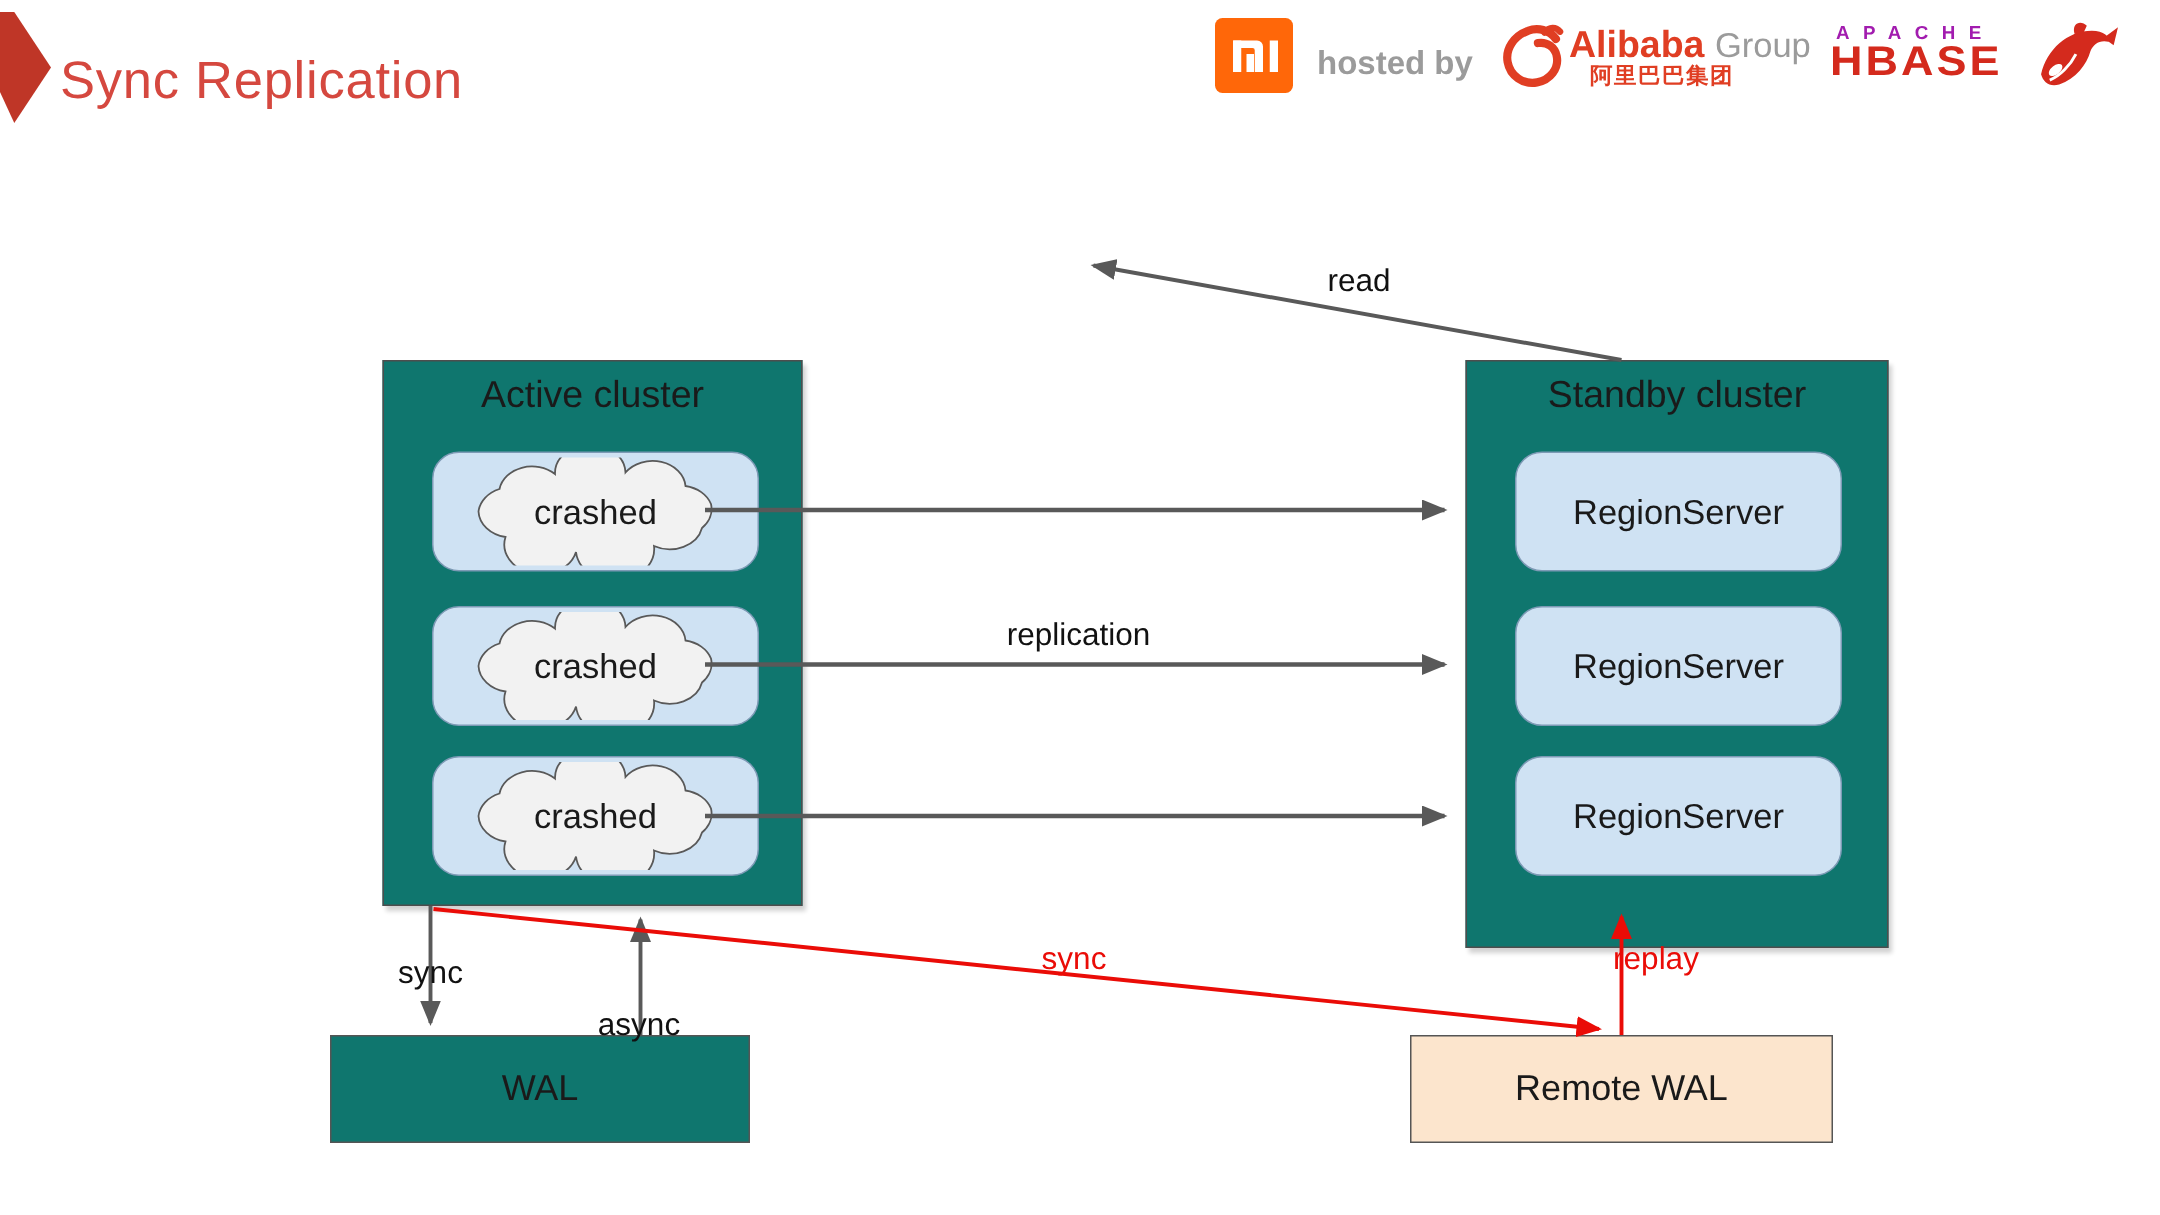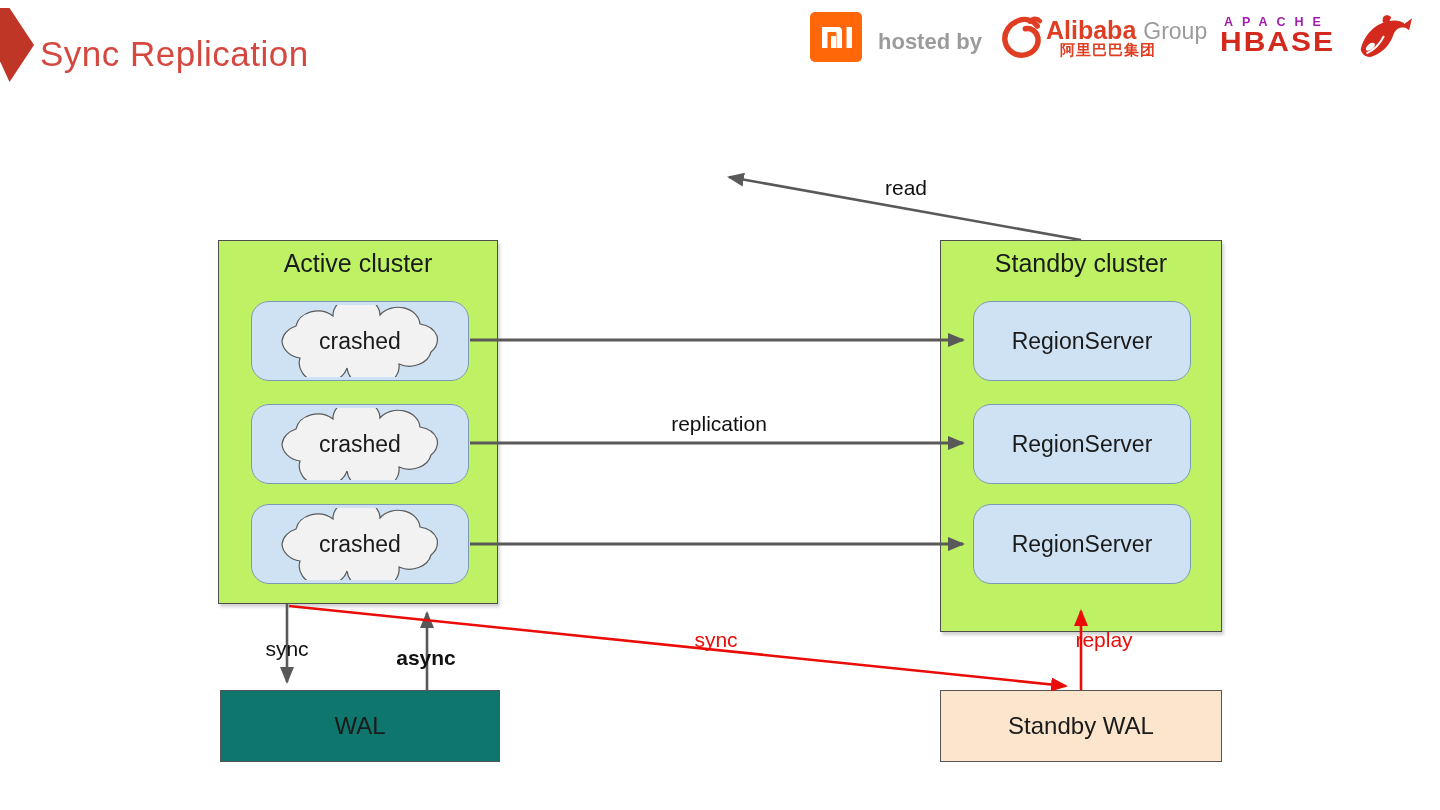--- a/index.html
+++ b/index.html
@@ -20,21 +20,21 @@
   .ali-cn { position:absolute; left:1060px; top:41px; font-size:15px; font-weight:bold; color:#e03e23; letter-spacing:1px; }
 
   .apache-word { position:absolute; left:1224px; top:15px; font-size:12.5px; font-weight:bold; color:#a21caf; letter-spacing:9px; }
   .hbase-word { position:absolute; left:1220px; top:26px; font-size:30px; font-weight:800; color:#d42a1d; letter-spacing:2px; transform:scaleY(0.92); transform-origin:top left; }
   .orca { position:absolute; left:1352px; top:12px; }
 
   
   .box { position:absolute; display:flex; align-items:center; justify-content:center; color:#1a1a1a; }
   .client { left:646px; top:87px; width:150px; height:90px; background:#ececec; border:1.4px solid #8a8a8a; border-radius:20px; font-size:25px; }
 
-  .cluster { background:#bef264; border:1.4px solid #4d4d4d; box-shadow:2px 3px 3px rgba(0,0,0,0.18); }
+  .cluster { background:#0f766e; border:1.4px solid #4d4d4d; box-shadow:2px 3px 3px rgba(0,0,0,0.18);margin-left:37px; }
   .cluster-active { position:absolute; left:218px; top:240px; width:280px; height:364px; }
   .cluster-standby { position:absolute; left:940px; top:240px; width:282px; height:392px; }
   .cluster-title { position:absolute; top:8px; left:0; right:0; text-align:center; font-size:25px; color:#1a1a1a; }
 
   .node { position:absolute; left:32px; width:218px; height:80px; background:#cfe2f3; border:1.4px solid #7d9ab5;
           border-radius:18px; display:flex; align-items:center; justify-content:center; font-size:23px; color:#1a1a1a; }
   .node-1 { top:60px; } .node-2 { top:163px; } .node-3 { top:263px; }
   .cloud-wrap { position:relative; width:172px; height:72px; display:flex; align-items:center; justify-content:center; }
   .cloud-svg { position:absolute; left:0; top:0; }
   .cloud-label { position:relative; z-index:2; font-size:23px; color:#1a1a1a; }
@@ -44,21 +44,21 @@
 
   
   #edges { position:absolute; left:0; top:0; z-index:5; pointer-events:none; }
 
   
   .edge-label { position:absolute; z-index:6; transform:translateX(-50%); font-size:21px; color:#111111; white-space:nowrap; }
   .edge-label.red { color:#ea0c07; }
   .lbl-read        { left:906px;  top:176px; }
   .lbl-replication { left:719px;  top:412px; }
   .lbl-sync-wal    { left:287px;  top:637px; }
-  .lbl-async-wal   { left:426px;  top:646px;font-weight:bold; }
+  .lbl-async-wal   { left:426px;  top:672px; }
   .lbl-sync-remote { left:716px;  top:628px; }
   .lbl-replay      { left:1080px; top:628px;margin-left:24px; }
 </style>
 </head>
 <body>
 
 <div id="slide">
 
   <div class="chevron"></div>
   <div class="slide-title">Sync Replication</div>
@@ -129,21 +129,21 @@
     </div>
     <div class="node node-3">
       <span>RegionServer</span>
     </div>
   </div>
 
   <div class="box wal">
     <span>WAL</span>
   </div>
   <div class="box remote-wal">
-    <span>Standby WAL</span>
+    <span>Remote WAL</span>
   </div>
 
   <svg id="edges" width="1440" height="810" viewBox="0 0 1440 810">
     <defs>
       <marker id="ah-gray" markerUnits="userSpaceOnUse" markerWidth="18" markerHeight="14" refX="15" refY="7" orient="auto">
         <path d="M0,0 L17,7 L0,14 Z" fill="#595959"></path>
       </marker>
       <marker id="ah-red" markerUnits="userSpaceOnUse" markerWidth="18" markerHeight="14" refX="15" refY="7" orient="auto">
         <path d="M0,0 L17,7 L0,14 Z" fill="#ea0c07"></path>
       </marker>

